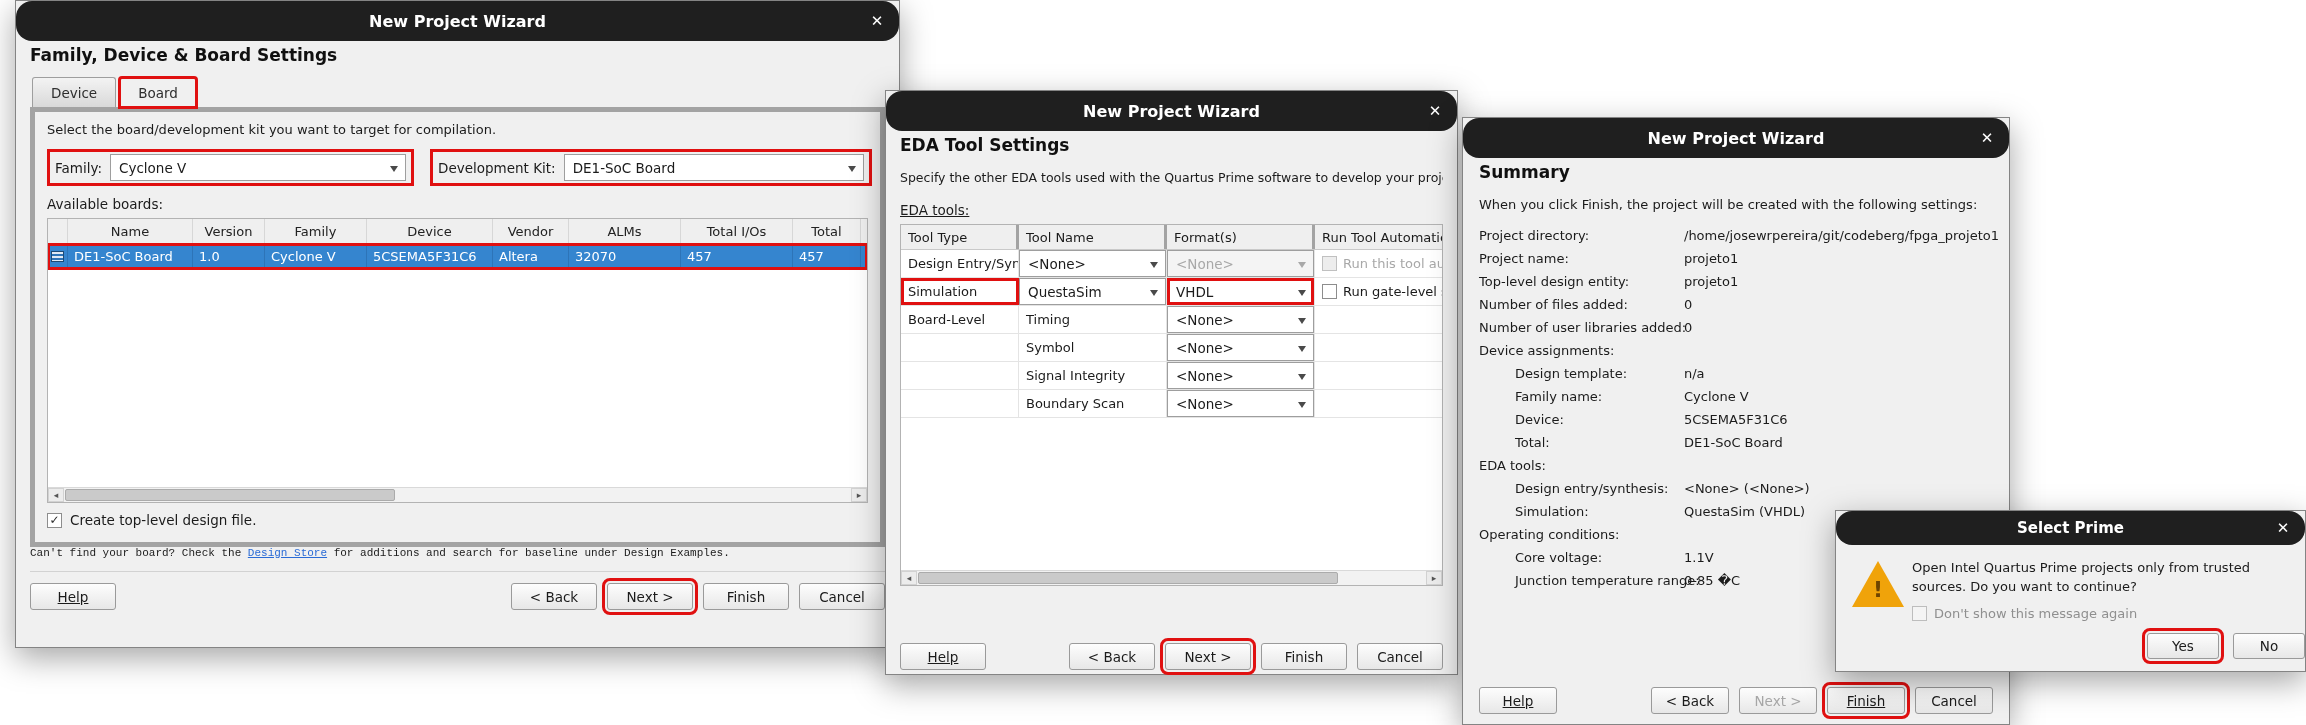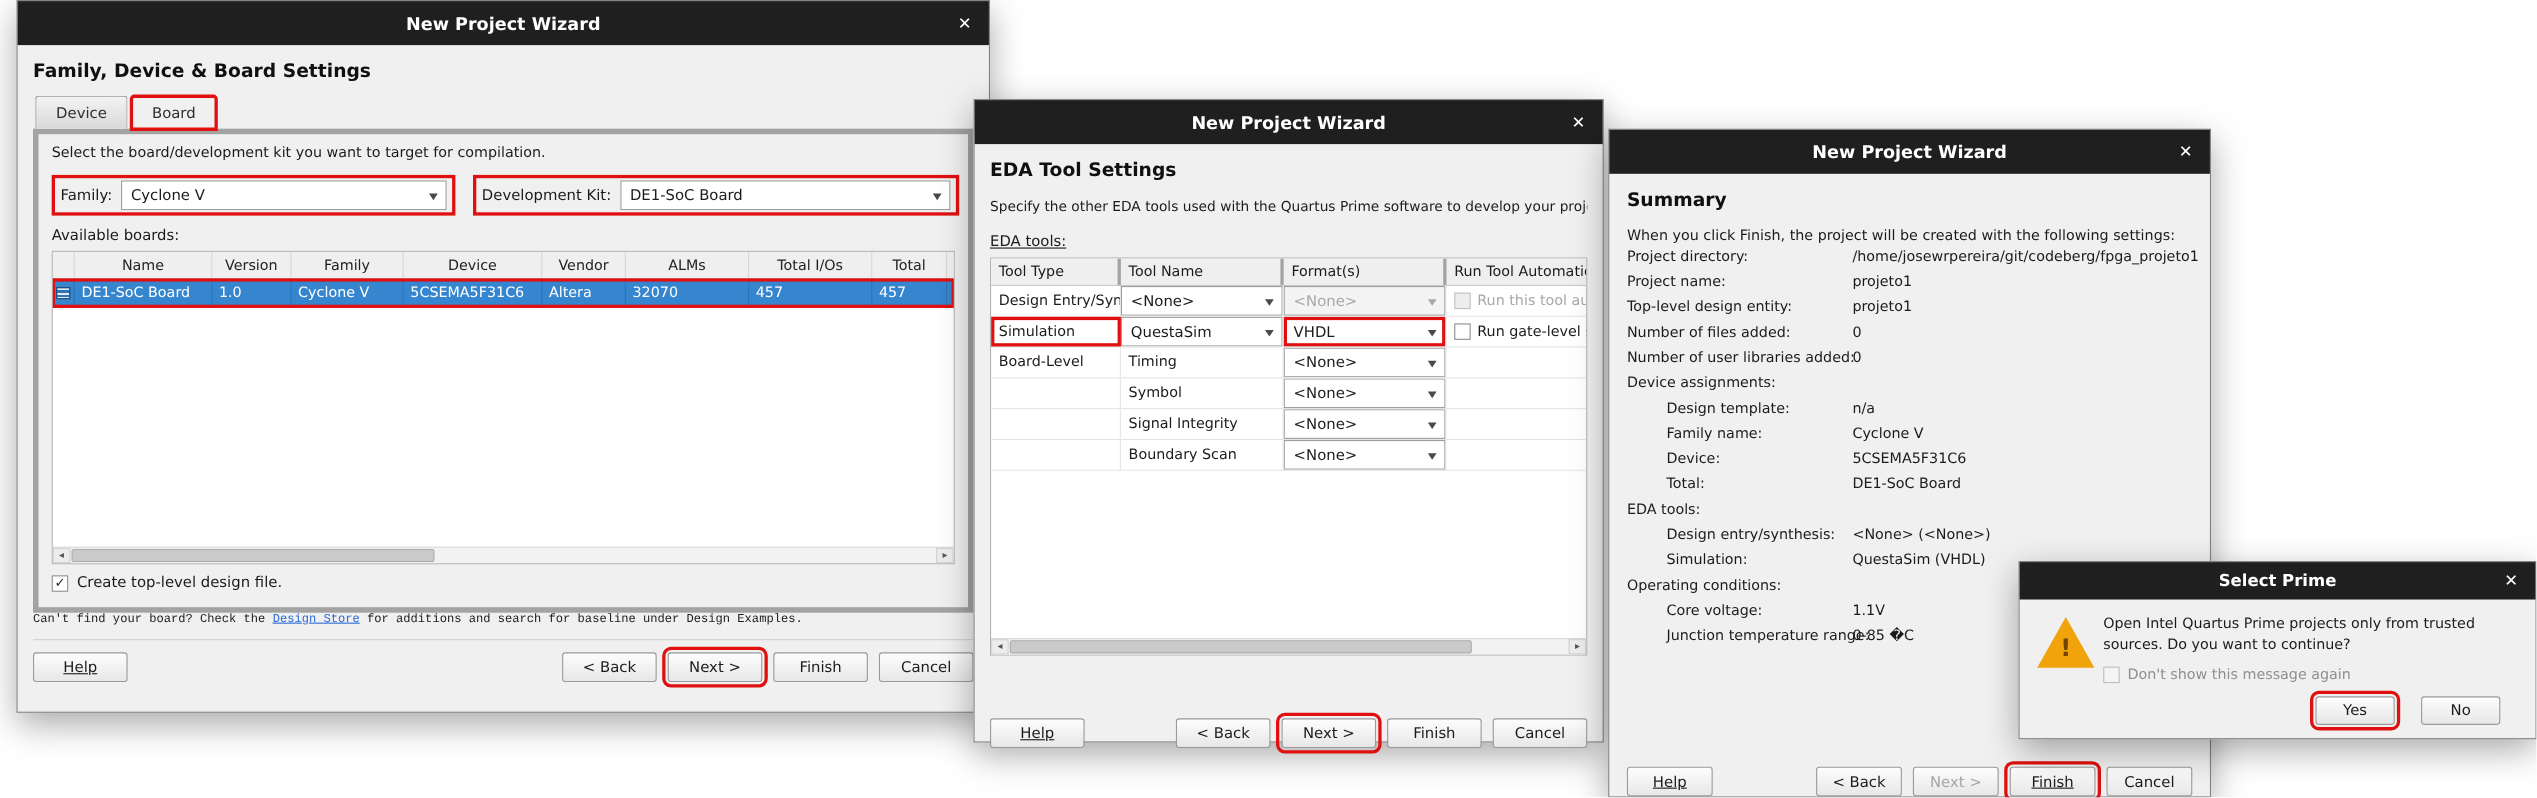--- a/index.html
+++ b/index.html
@@ -1,24 +1,24 @@
 <!DOCTYPE html>
 <html><head>
 <meta charset="utf-8">
 <style>
   *{margin:0;padding:0;box-sizing:border-box;}
   body{font-family:"DejaVu Sans","Liberation Sans",sans-serif;background:#fff;}
   #screen{position:relative;width:2306px;height:725px;background:#ffffff;overflow:hidden;color:#1b1b1b;}
 
   .dialog{position:absolute;background:#f0f0f0;border:1px solid #848484;box-shadow:0 10px 30px rgba(0,0,0,.35);}
-  .titlebar{height:40px;background:#1f1f1f;display:flex;align-items:center;justify-content:center;position:relative;}
+  .titlebar{height:40px;background:#1f1f1f;display:flex;align-items:center;justify-content:center;position:relative;border-radius:16px;}
   .titlebar .title{color:#fff;font-weight:bold;font-size:16px;}
   .titlebar .close{position:absolute;right:0;top:0;width:44px;height:100%;display:flex;align-items:center;justify-content:center;color:#fff;font-size:15px;font-style:normal;cursor:default;}
   .body{position:relative;height:calc(100% - 40px);padding:0 14px;}
-  .heading{font-size:17px;font-weight:bold;color:#101010;margin-top:14px;}
+  .heading{font-size:17px;font-weight:bold;color:#101010;margin-top:4px;}
   .intro{font-size:13px;white-space:nowrap;overflow:hidden;}
 
   .btn{display:inline-flex;align-items:center;justify-content:center;height:27px;min-width:86px;padding:0 14px;background:linear-gradient(#fdfdfd,#e7e7e7);border:1px solid #9a9a9a;border-radius:3px;font-size:13.5px;color:#1b1b1b;font-family:inherit;}
   .btn.u{text-decoration:underline;}
   .btn.disabled{color:#a6a6a6;}
   .btn-row{display:flex;align-items:center;gap:10px;}
   .btn-row .spacer{flex:1;}
 
   .ann{outline:3px solid #e01010;}
   .btn.ann{outline-offset:2px;}
@@ -81,40 +81,40 @@
   .ecell.combo-cell{padding:0;}
   .combo-cell .combo{width:100%;height:100%;border:1px solid #9e9e9e;}
   .runlbl{font-size:13px;white-space:nowrap;}
   .runlbl.gray{color:#a8a8a8;}
   #dlg-eda .btn-row{position:absolute;left:14px;right:14px;bottom:8px;}
 
   
   #dlg-summary{left:1462px;top:117px;width:548px;height:608px;z-index:3;}
   #dlg-summary .body{padding:0 16px;}
   #dlg-summary .intro{margin-top:15px;}
-  .srows{}
+  .srows{margin-top:12px;}
   .srow{position:relative;height:23px;display:flex;align-items:center;font-size:13px;}
   .srow .lbl{white-space:nowrap;}
   .srow.ind .lbl{padding-left:36px;}
   .srow .val{position:absolute;left:205px;white-space:nowrap;}
   #dlg-summary .btn-row{position:absolute;left:16px;right:16px;bottom:14px;}
   #dlg-summary .btn{min-width:78px;padding:0 10px;}
 
   
   #dlg-warn{left:1835px;top:510px;width:471px;height:162px;z-index:4;}
   #dlg-warn .titlebar{height:34px;}
   #dlg-warn .titlebar .title{font-size:15px;}
   #dlg-warn .body{height:calc(100% - 34px);padding:10px 14px;}
   .warn-icon{position:absolute;left:16px;top:16px;width:52px;height:46px;}
   .warn-tri{position:absolute;left:0;top:0;width:0;height:0;border-left:26px solid transparent;border-right:26px solid transparent;border-bottom:46px solid #f0a30a;}
   .warn-bang{position:absolute;left:0;top:16px;width:52px;text-align:center;font-weight:bold;font-size:22px;font-style:normal;color:#6e4400;}
   .warn-msg{margin:4px 0 0 62px;font-size:13px;line-height:1.45;max-width:400px;white-space:normal;}
   .warn-cb{display:flex;align-items:center;gap:7px;margin:9px 0 0 62px;font-size:13px;color:#8f8f8f;}
   .warn-cb .cb{border-color:#bdbdbd;background:#f4f4f4;}
-  .warn-btns{position:absolute;right:32px;bottom:12px;display:flex;gap:24px;}
+  .warn-btns{position:absolute;right:0;bottom:12px;display:flex;gap:14px;}
   .warn-btns .btn{min-width:72px;height:26px;}
 </style>
 </head>
 <body>
 
 <div id="screen">
 
   <section class="dialog" id="dlg-board">
     <header class="titlebar">
       <span class="title">New Project Wizard</span>

